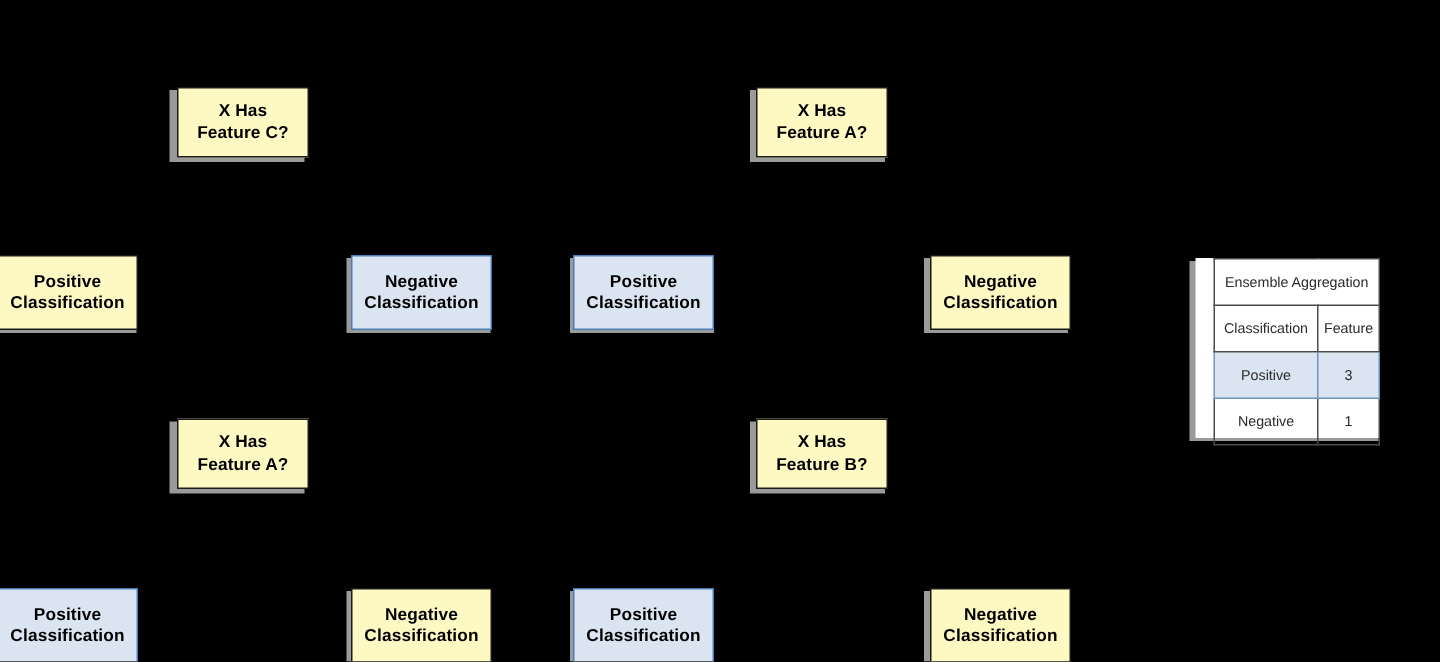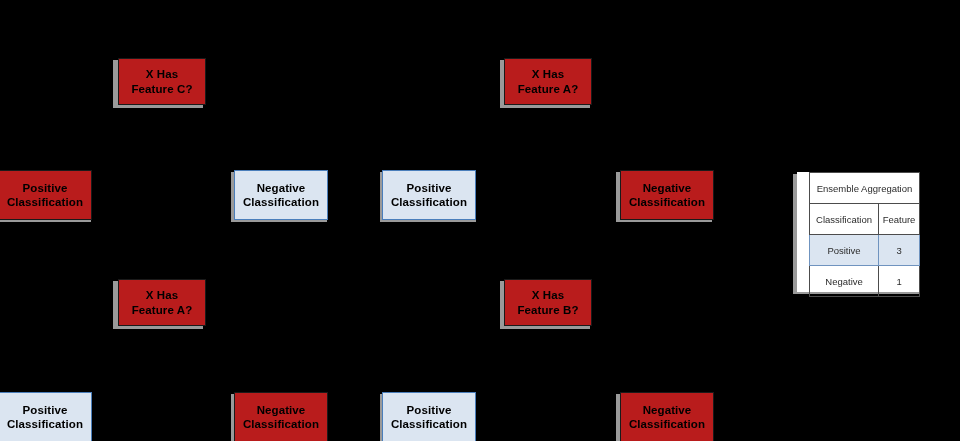--- a/index.html
+++ b/index.html
@@ -26,21 +26,21 @@
     text-align: center;
     line-height: 1.25;
     font-size: 11.5px;
     font-weight: bold;
     letter-spacing: 0.1px;
     white-space: pre-line;
     z-index: 3;
   }
   
   .node.plain {
-    background: #b91c1c;
+    background: #fef9c3;
     border: 1.3px solid #1a1a1a;
     color: #000000;
   }
   
   .node.blue {
     background: #dbe5f1;
     border: 1.3px solid #4a7ebb;
     color: #000000;
   }
   

